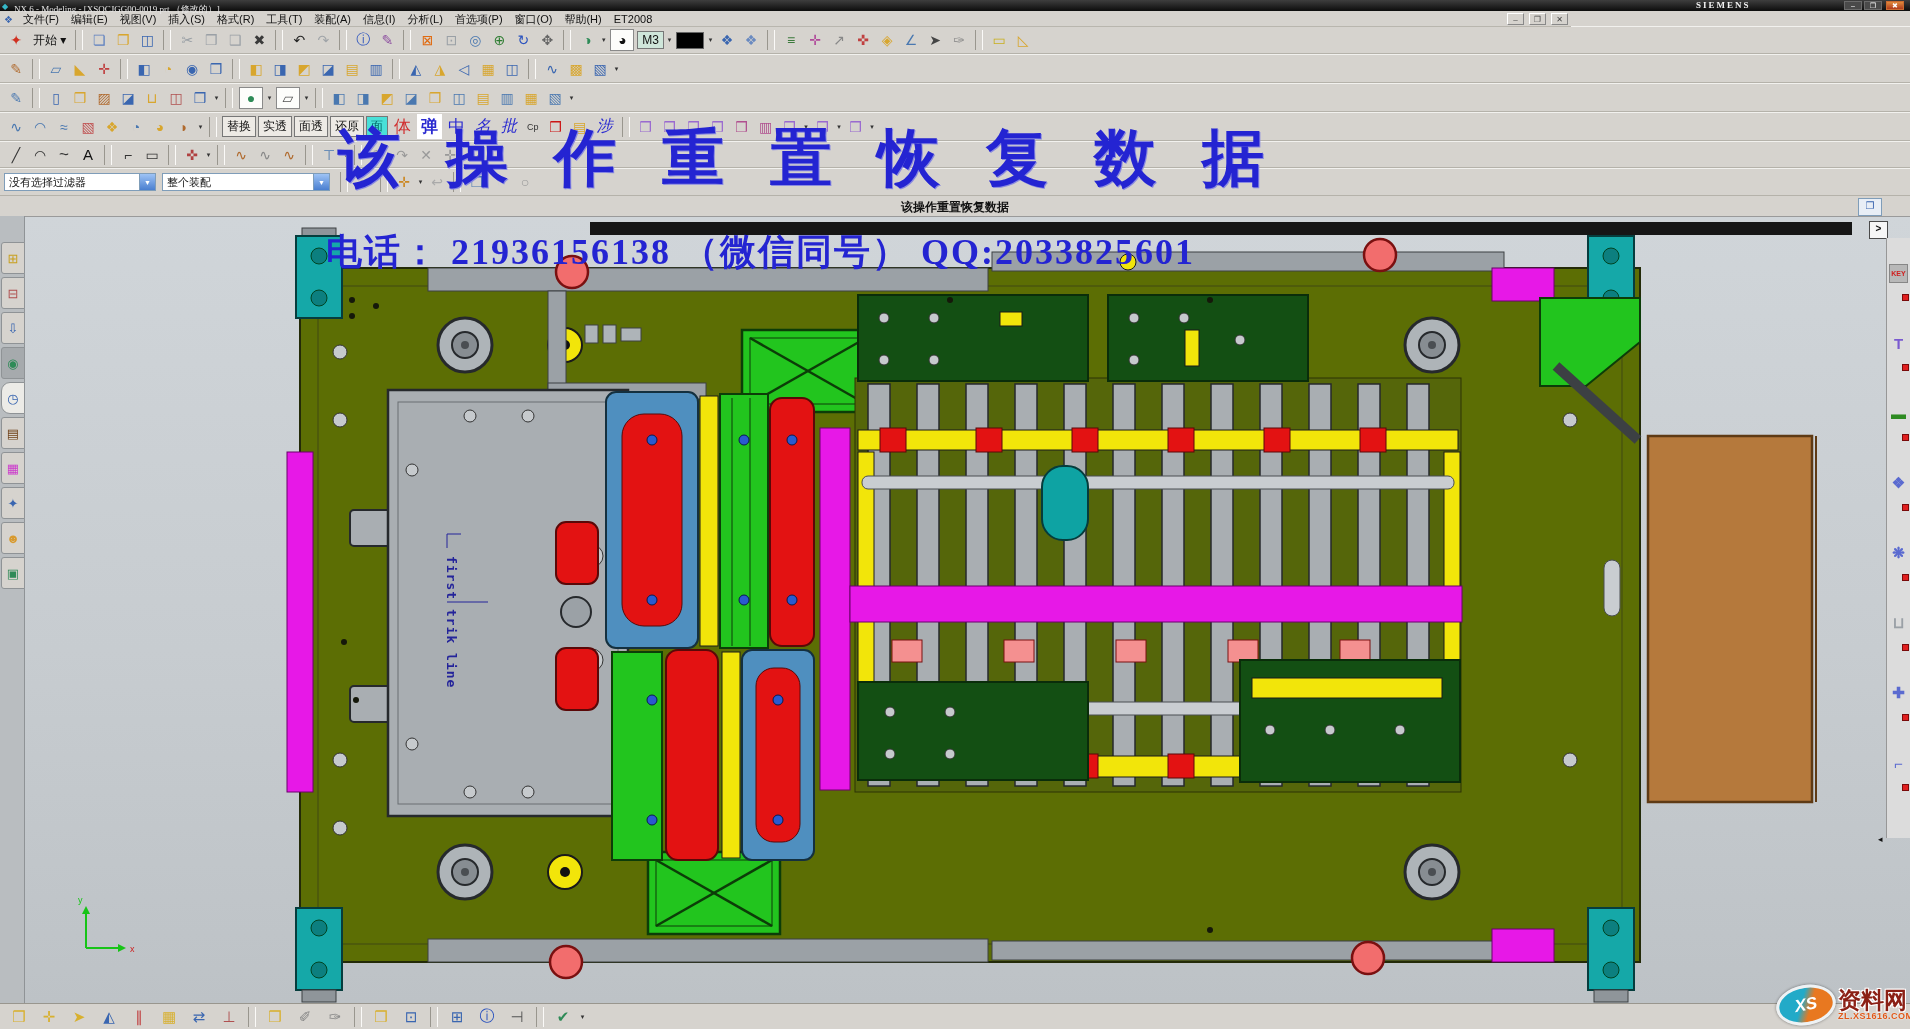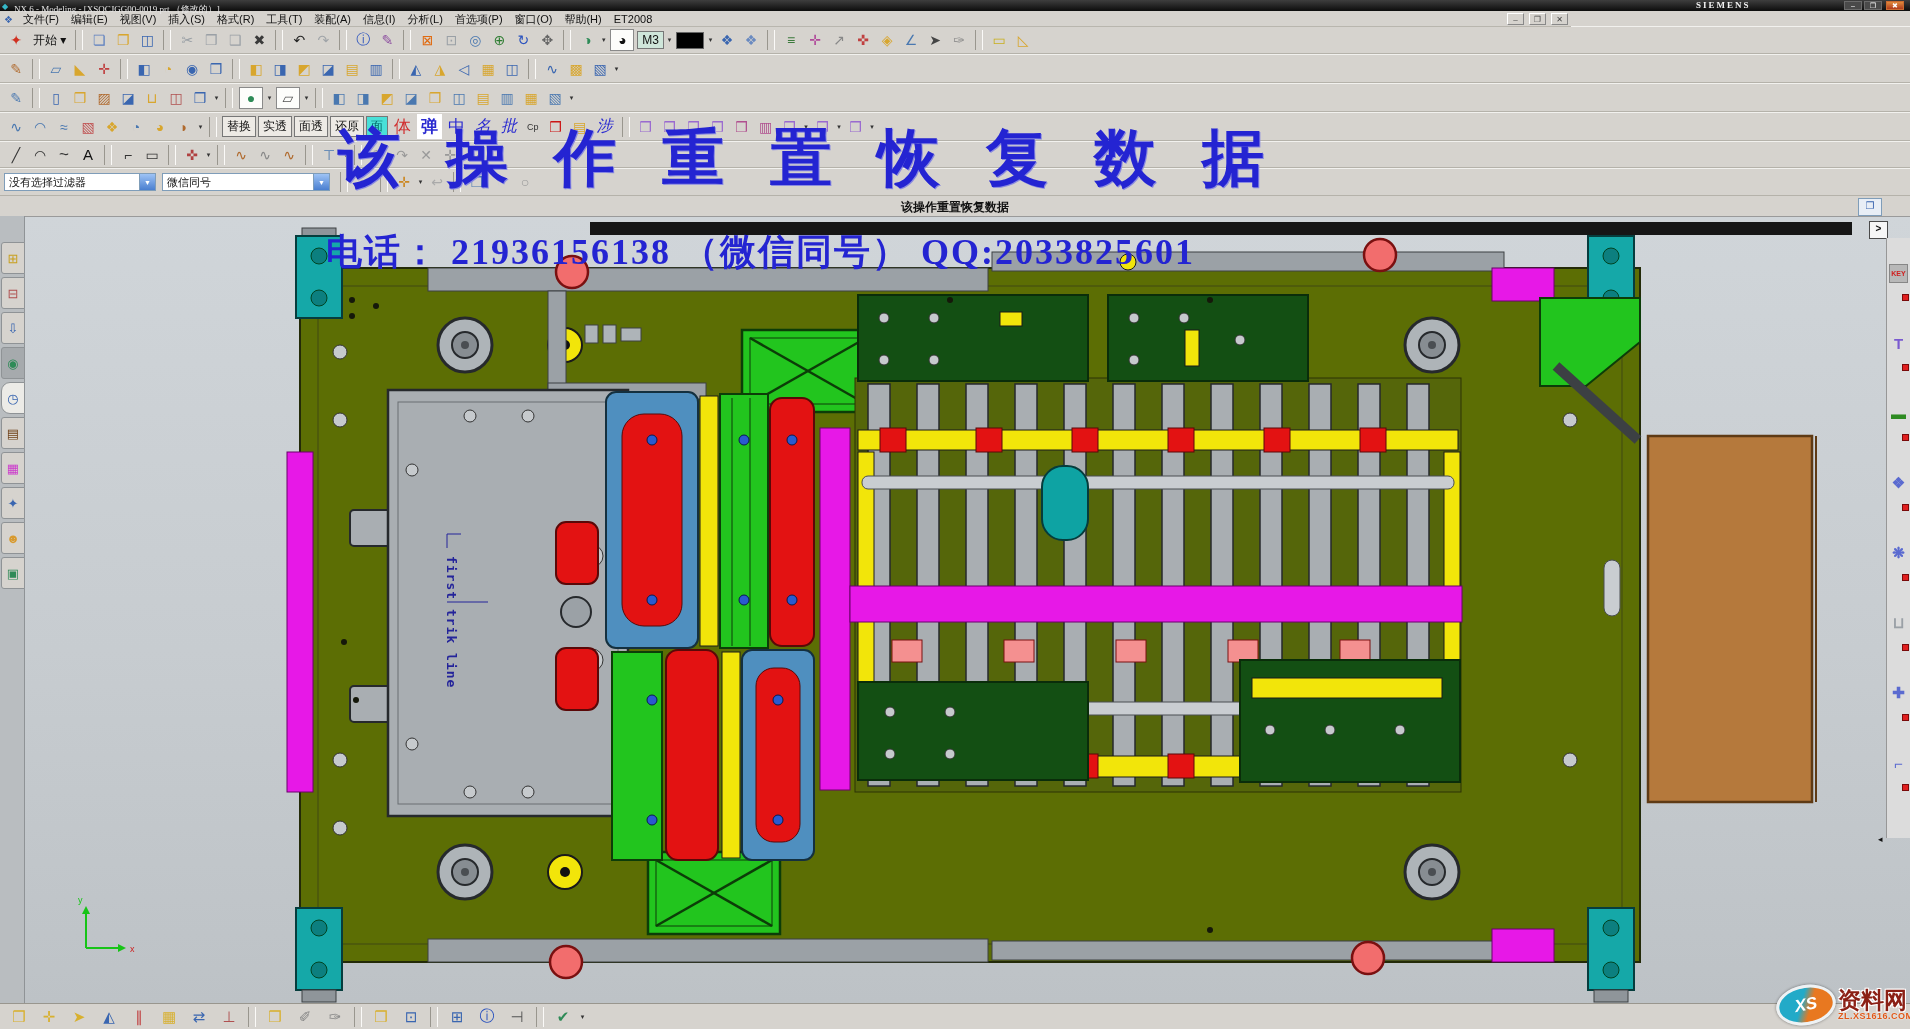--- a/index.html
+++ b/index.html
@@ -296,21 +296,21 @@
     <span class="ticon" style="color: rgb(153, 153, 153);">✕</span>
     <span class="ticon" style="color: rgb(153, 153, 153);">✛</span>
     <span class="ticon" style="color: rgb(153, 153, 153);">∿</span>
   </div>
 <div class="tbar" id="tb6">
     <span class="tcombo" style="width: 152px;">
       <span class="cv">没有选择过滤器</span>
       <span class="ca">▼</span>
     </span>
     <span class="tcombo" style="width: 168px;">
-      <span class="cv">微信同号</span>
+      <span class="cv">整个装配</span>
       <span class="ca">▼</span>
     </span>
     <span class="tsep"></span>
     <span class="ticon" style="color: rgb(170, 170, 170);">∞</span>
     <span class="tsep"></span>
     <span class="ticon" style="color: rgb(204, 136, 34);">✛</span>
     <span class="tdd">▾</span>
     <span class="ticon" style="color: rgb(170, 170, 170);">↩</span>
     <span class="tsep"></span>
     <span class="ticon" style="color: rgb(74, 120, 176);">❒</span>

